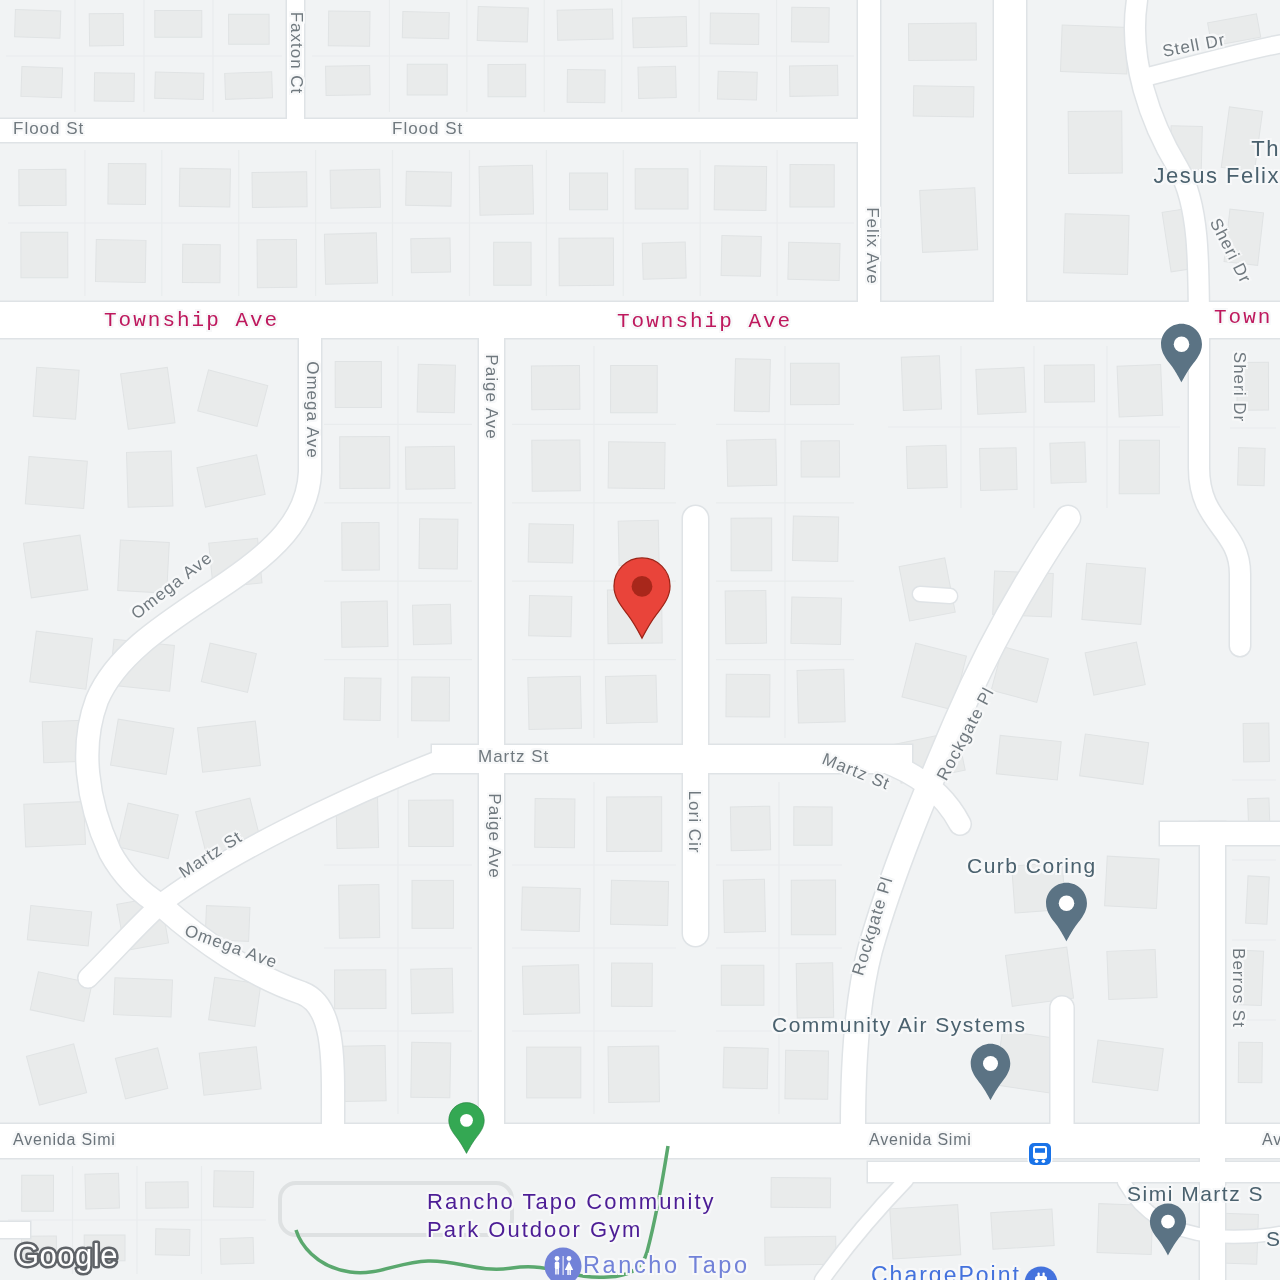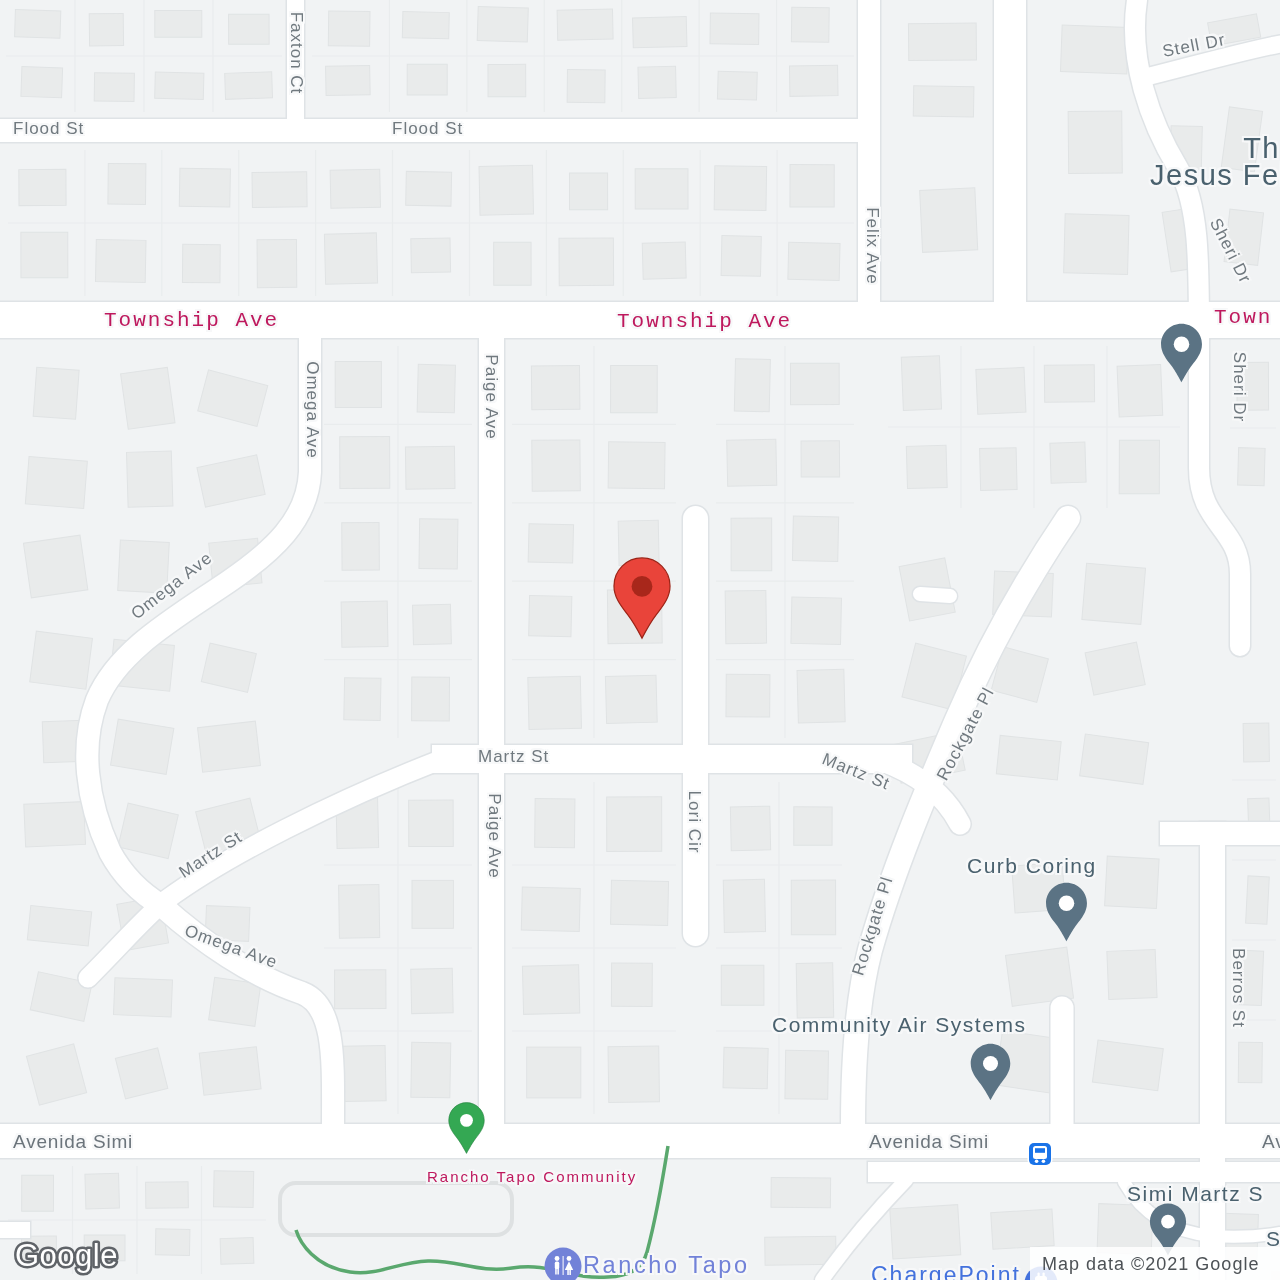--- a/index.html
+++ b/index.html
@@ -3,26 +3,26 @@
 <meta charset="utf-8">
 <style>
   html,body{margin:0;padding:0;background:#fff;}
   #map{position:relative;width:1280px;height:1280px;overflow:hidden;background:#f1f3f4;
        font-family:"Liberation Sans",sans-serif;}
   #base{position:absolute;left:0;top:0;z-index:0;}
   .lbl{position:absolute;z-index:2;font-size:17px;color:#70797f;letter-spacing:1px;white-space:nowrap;
        text-shadow:-2px -2px 0 #f7f8f9,2px -2px 0 #f7f8f9,-2px 2px 0 #f7f8f9,2px 2px 0 #f7f8f9,
                    0 -2px 0 #f7f8f9,0 2px 0 #f7f8f9,-2px 0 0 #f7f8f9,2px 0 0 #f7f8f9;}
   .big{font-size:21px;letter-spacing:2px;color:#be185d;font-family:Liberation Mono, monospace;}
-  .med{font-size:19px;letter-spacing:.8px;color:#6b747b;}
-  .poi{position:absolute;z-index:2;font-size:29px;letter-spacing:1.5px;color:#4a616e;white-space:nowrap;
+  .med{font-size:16px;letter-spacing:.8px;color:#6b747b;}
+  .poi{position:absolute;z-index:2;font-size:22px;letter-spacing:1.5px;color:#4a616e;white-space:nowrap;
        text-shadow:-2px -2px 0 #f7f8f9,2px -2px 0 #f7f8f9,-2px 2px 0 #f7f8f9,2px 2px 0 #f7f8f9,
                    0 -2px 0 #f7f8f9,0 2px 0 #f7f8f9,-2px 0 0 #f7f8f9,2px 0 0 #f7f8f9;}
   .poi21{font-size:21px;}
-  .green{color:#be185d;font-size:15px;letter-spacing:2px;line-height:27.5px;}
+  .green{color:#4c1d95;font-size:22px;letter-spacing:2px;line-height:27.5px;margin-top:25px;}
   .purple{color:#7282d8;font-size:23.5px;letter-spacing:2.6px;}
   .bluetxt{color:#4472dd;font-size:23px;letter-spacing:2px;}
   .church{text-align:right;width:130px;line-height:27px;}
   .pin{position:absolute;z-index:3;}
   #busstop{position:absolute;z-index:3;left:1029px;top:1143px;width:22px;height:22px;background:#1a73e8;
        border-radius:5px;box-shadow:0 0 0 1.5px #fff;}
   #attrib{position:absolute;z-index:5;left:1030px;top:1247px;width:250px;height:33px;
        background:rgba(255,255,255,.85);}
   #attrib span{position:absolute;left:12px;top:7px;font-size:18px;letter-spacing:1px;color:#4d5256;white-space:nowrap;}
   #glogo{position:absolute;z-index:5;left:10px;top:1233px;}
@@ -365,20 +365,21 @@
   <div class="poi poi21" style="left:967px;top:854px">Curb Coring</div>
   <div class="poi poi21" style="left:772px;top:1013px">Community Air Systems</div>
   <div class="poi poi21" style="left:1127px;top:1182px">Simi Martz S</div>
   <div class="poi poi21" style="left:1266px;top:1227px">Si</div>
   <div class="poi church" style="left:1150px;top:135px">
     <div>Th</div>
     <div>Jesus Felix</div>
   </div>
   <div class="poi green" style="left:427px;top:1163px">
     <div>Rancho Tapo Community</div>
+    <div>Park Outdoor Gym</div>
   </div>
   <div class="poi purple" style="left:583px;top:1252px">Rancho Tapo</div>
   <div class="poi bluetxt" style="left:871px;top:1262px">ChargePoint</div>
 
   <div class="pin" style="left:613px;top:555px">
     <svg width="58" height="86" viewBox="0 0 24 34">
       <path stroke="#9c2417" stroke-width="0.5" d="M12 .4C5.6.4.4 5.6.4 12c0 4.9 3.1 8.5 5.9 12.2C8.6 27.2 12 33.6 12 33.6s3.4-6.4 5.7-9.4c2.8-3.7 5.9-7.3 5.9-12.2C23.6 5.6 18.4.4 12 .4z" fill="#e9443a"></path>
       <circle cx="12" cy="12.2" r="4.3" fill="#a8271b"></circle>
     </svg>
   </div>
@@ -442,17 +443,14 @@
       <circle cx="17" cy="17" r="16.5" fill="#4472dd"></circle>
       <rect x="11" y="10" width="12" height="10" rx="2.5" fill="#fff"></rect>
       <rect x="13.5" y="6.5" width="2.2" height="4.5" rx="1" fill="#fff"></rect>
       <rect x="18.5" y="6.5" width="2.2" height="4.5" rx="1" fill="#fff"></rect>
     </svg>
   </div>
 
   <svg id="glogo" width="130" height="46">
     <text x="5" y="33" font-family="Liberation Sans, sans-serif" font-size="31" font-weight="500" letter-spacing="0.5" fill="#ffffff" stroke="#5f6368" stroke-width="5" paint-order="stroke" stroke-linejoin="round">Google</text>
   </svg>
-  <div id="attrib">
-    <span>Map data ©2021 Google</span>
-  </div>
 
 </div>
 
 </body></html>

